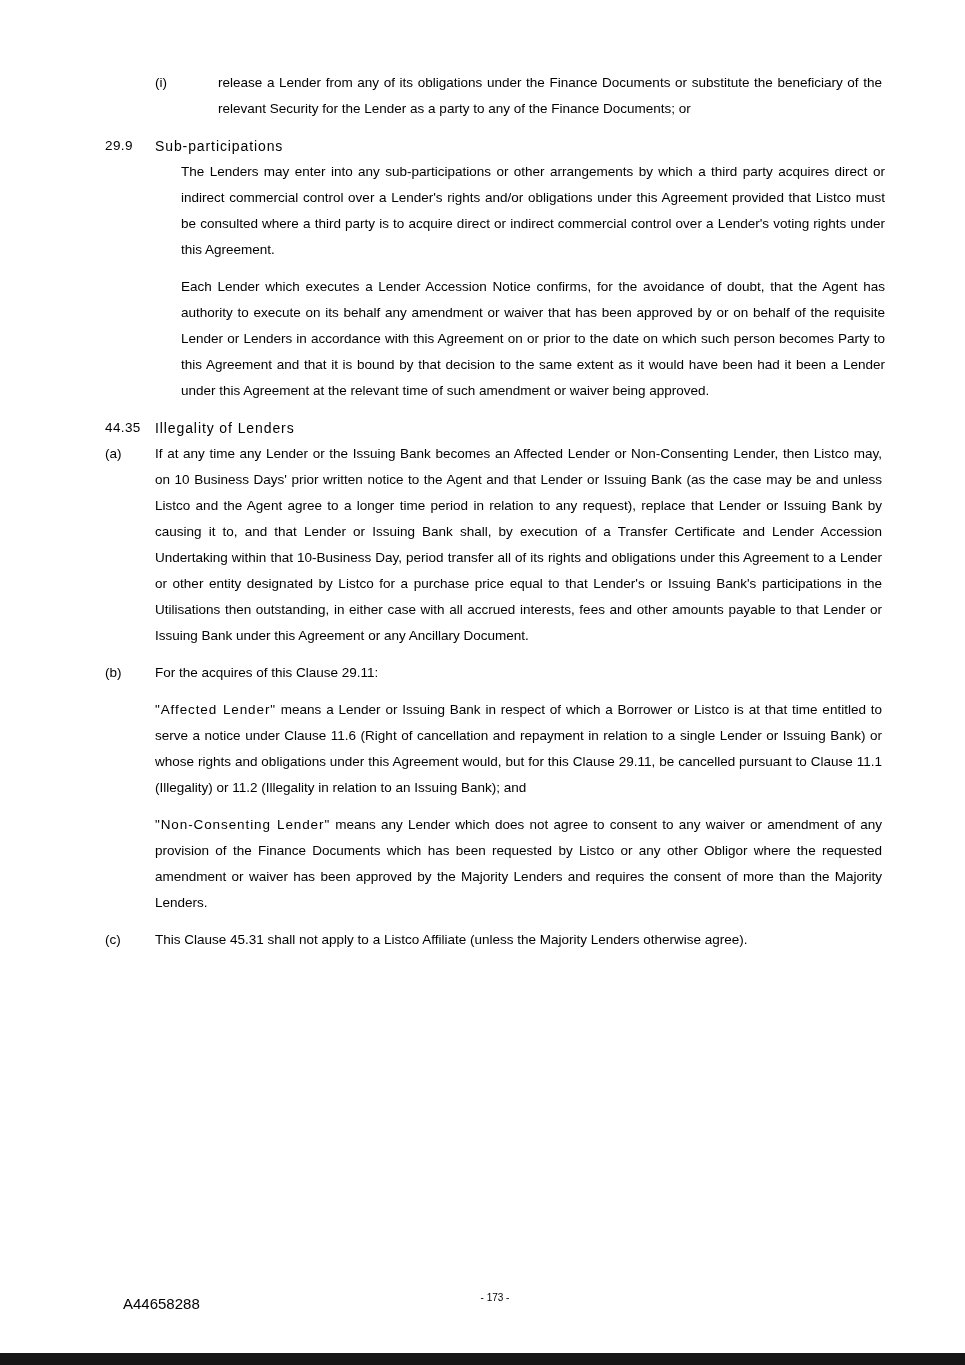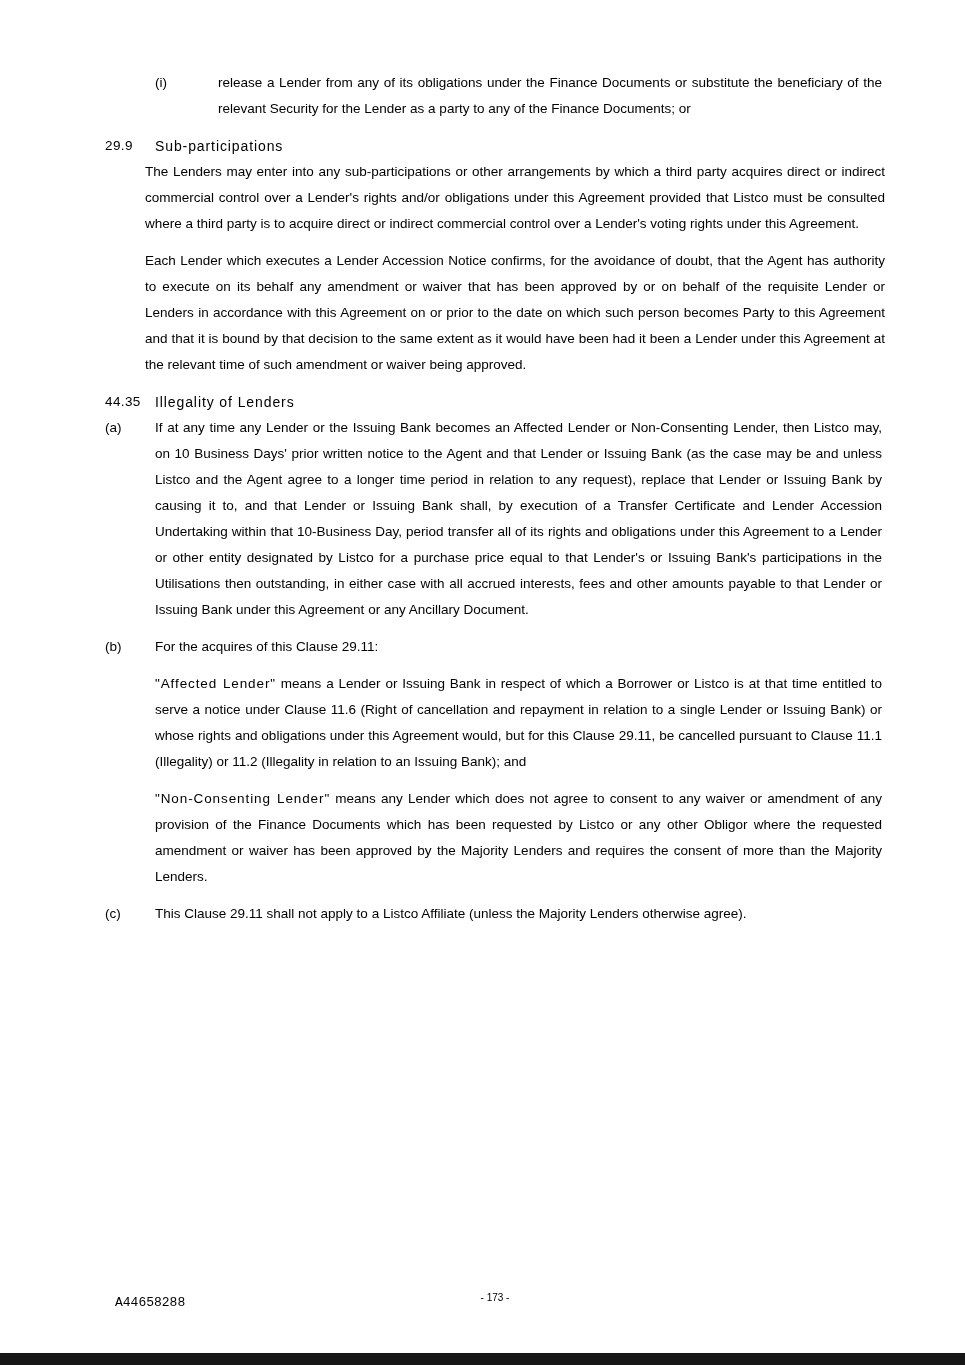--- a/index.html
+++ b/index.html
@@ -28,35 +28,34 @@
   .textcol p.para:last-child { margin-bottom: 0; }
   .section-head { margin-bottom: 0; }
   .heading {
     font-size: 14px;
     font-weight: 400;
     letter-spacing: 0.9px;
     margin: 0;
   }
   .num { letter-spacing: 0.4px; }
   .section-body {
-    margin: 0 0 11px 40px;
+    margin: 0 0 11px 76px;
     text-align: justify;
   }
   .term { letter-spacing: 0.9px; }
   .footer {
     position: absolute;
     left: 105px; top: 1292px;
     width: 780px;
     height: 22px;
   }
   .doc-id {
     position: absolute;
-    left: 10px; top: 3px;
-    font-size: 13px;
-    font-family: Liberation Mono, monospace;
+    left: 18px; top: 3px;
+    font-size: 15px;
   }
   .page-num {
     position: absolute;
     left: 0; right: 0; top: 0;
     text-align: center;
     font-size: 10px;
   }
   .bottom-bar {
     position: absolute;
     left: 0; right: 0; bottom: 0;
@@ -103,21 +102,21 @@
       <div class="textcol">
         <p class="para">For the acquires of this Clause 29.11:</p>
         <p class="para"><span class="term">"Affected Lender"</span><span> means a Lender or Issuing Bank in respect of which a Borrower or Listco is at that time entitled to serve a notice under Clause 11.6 (Right of cancellation and repayment in relation to a single Lender or Issuing Bank) or whose rights and obligations under this Agreement would, but for this Clause 29.11, be cancelled pursuant to Clause 11.1 (Illegality) or 11.2 (Illegality in relation to an Issuing Bank); and</span></p>
         <p class="para"><span class="term">"Non-Consenting Lender"</span><span> means any Lender which does not agree to consent to any waiver or amendment of any provision of the Finance Documents which has been requested by Listco or any other Obligor where the requested amendment or waiver has been approved by the Majority Lenders and requires the consent of more than the Majority Lenders.</span></p>
       </div>
     </div>
 
     <div class="row">
       <span class="marker">(c)</span>
       <div class="textcol">
-        <p class="para">This Clause 29.11 shall not apply to a Listco Affiliate (unless the Majority Lenders otherwise agree).</p>
+        <p class="para">This Clause 45.31 shall not apply to a Listco Affiliate (unless the Majority Lenders otherwise agree).</p>
       </div>
     </div>
 
   </div>
 
   <div class="footer">
     <span class="doc-id">A44658288</span>
     <span class="page-num">- 173 -</span>
   </div>
 

